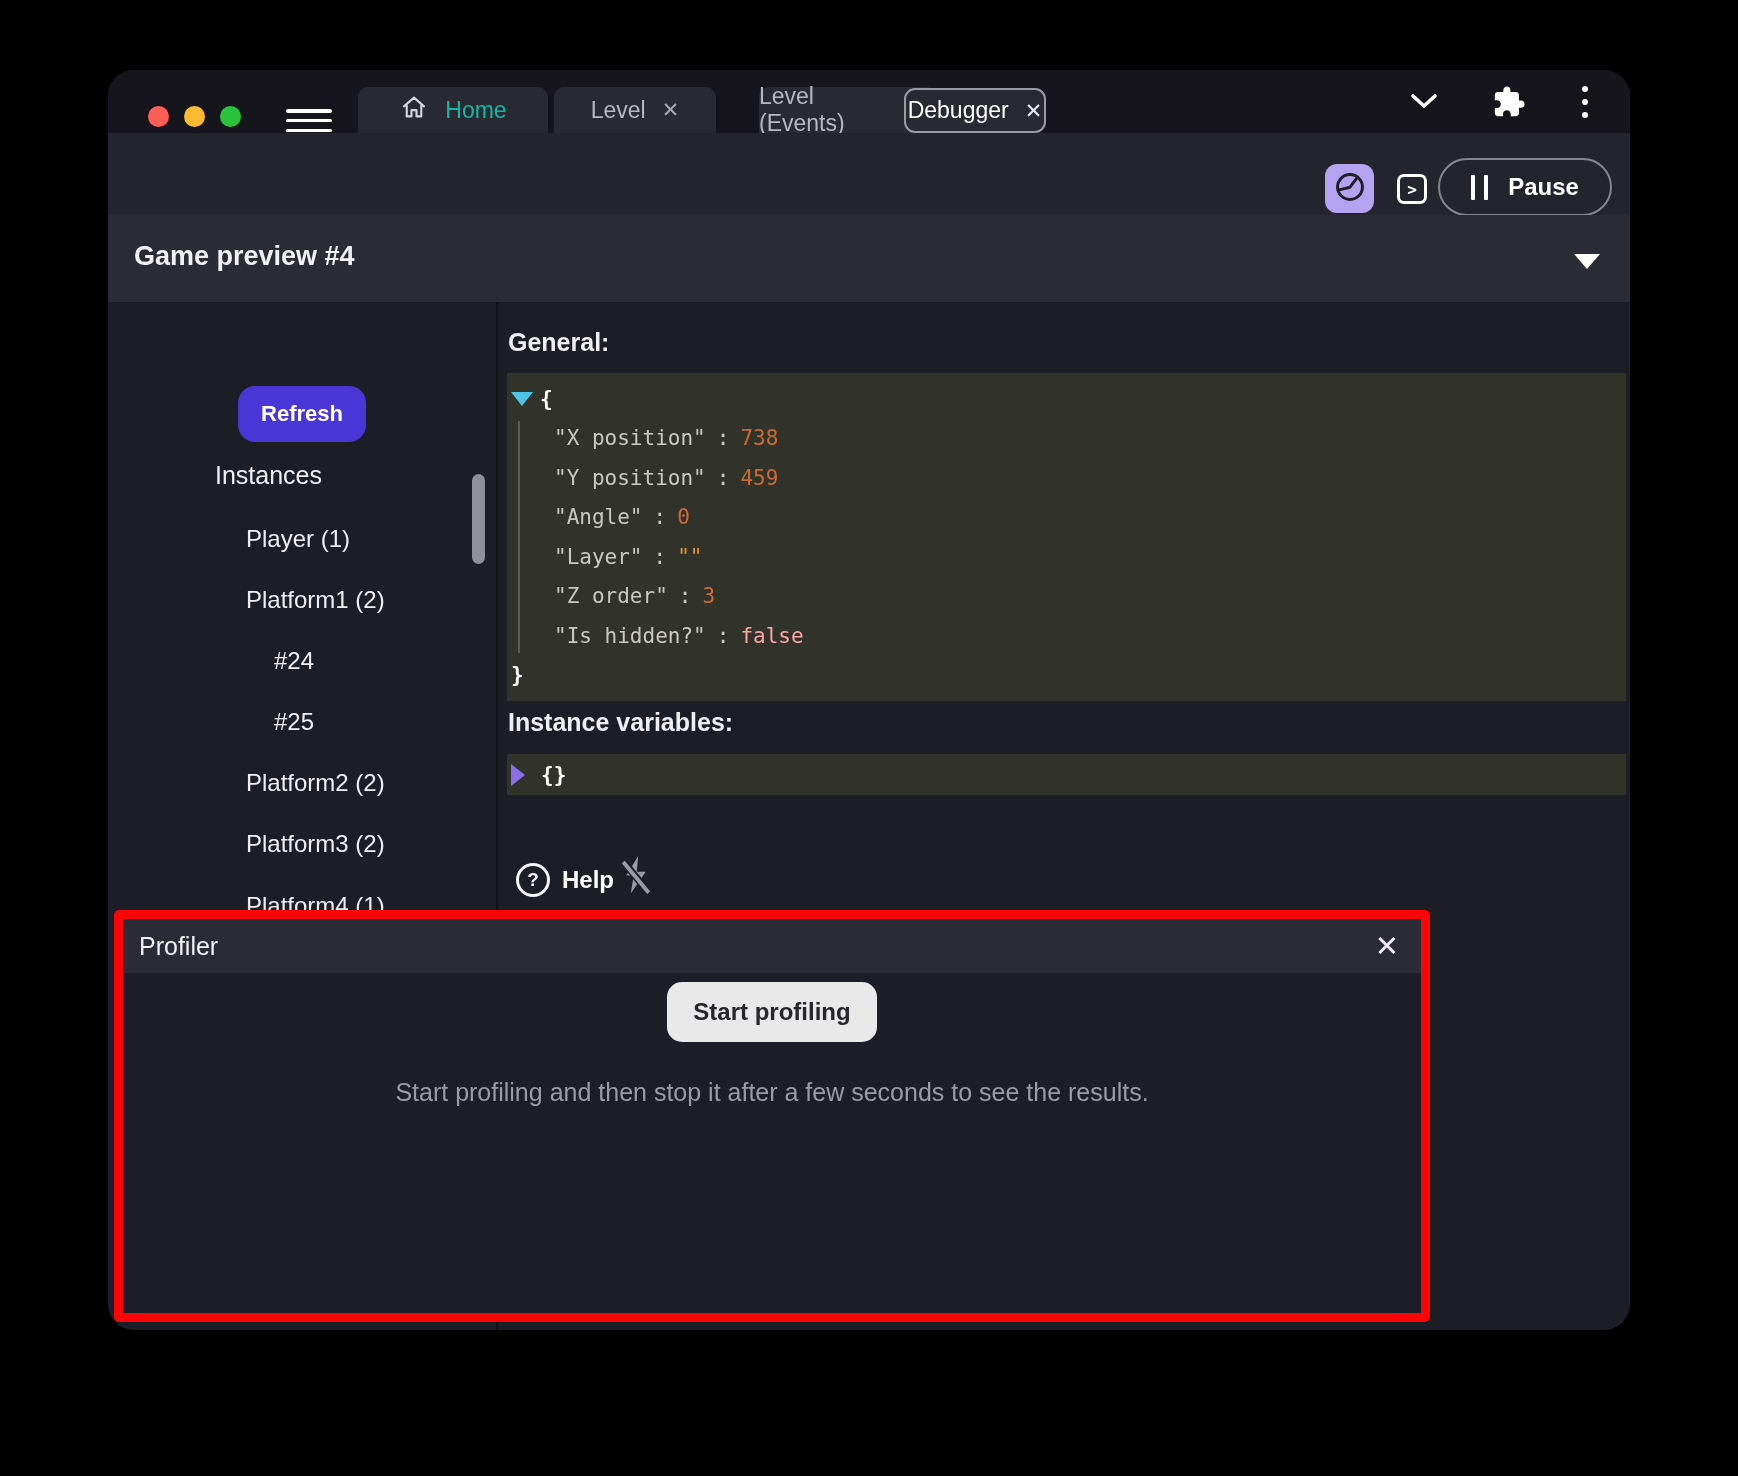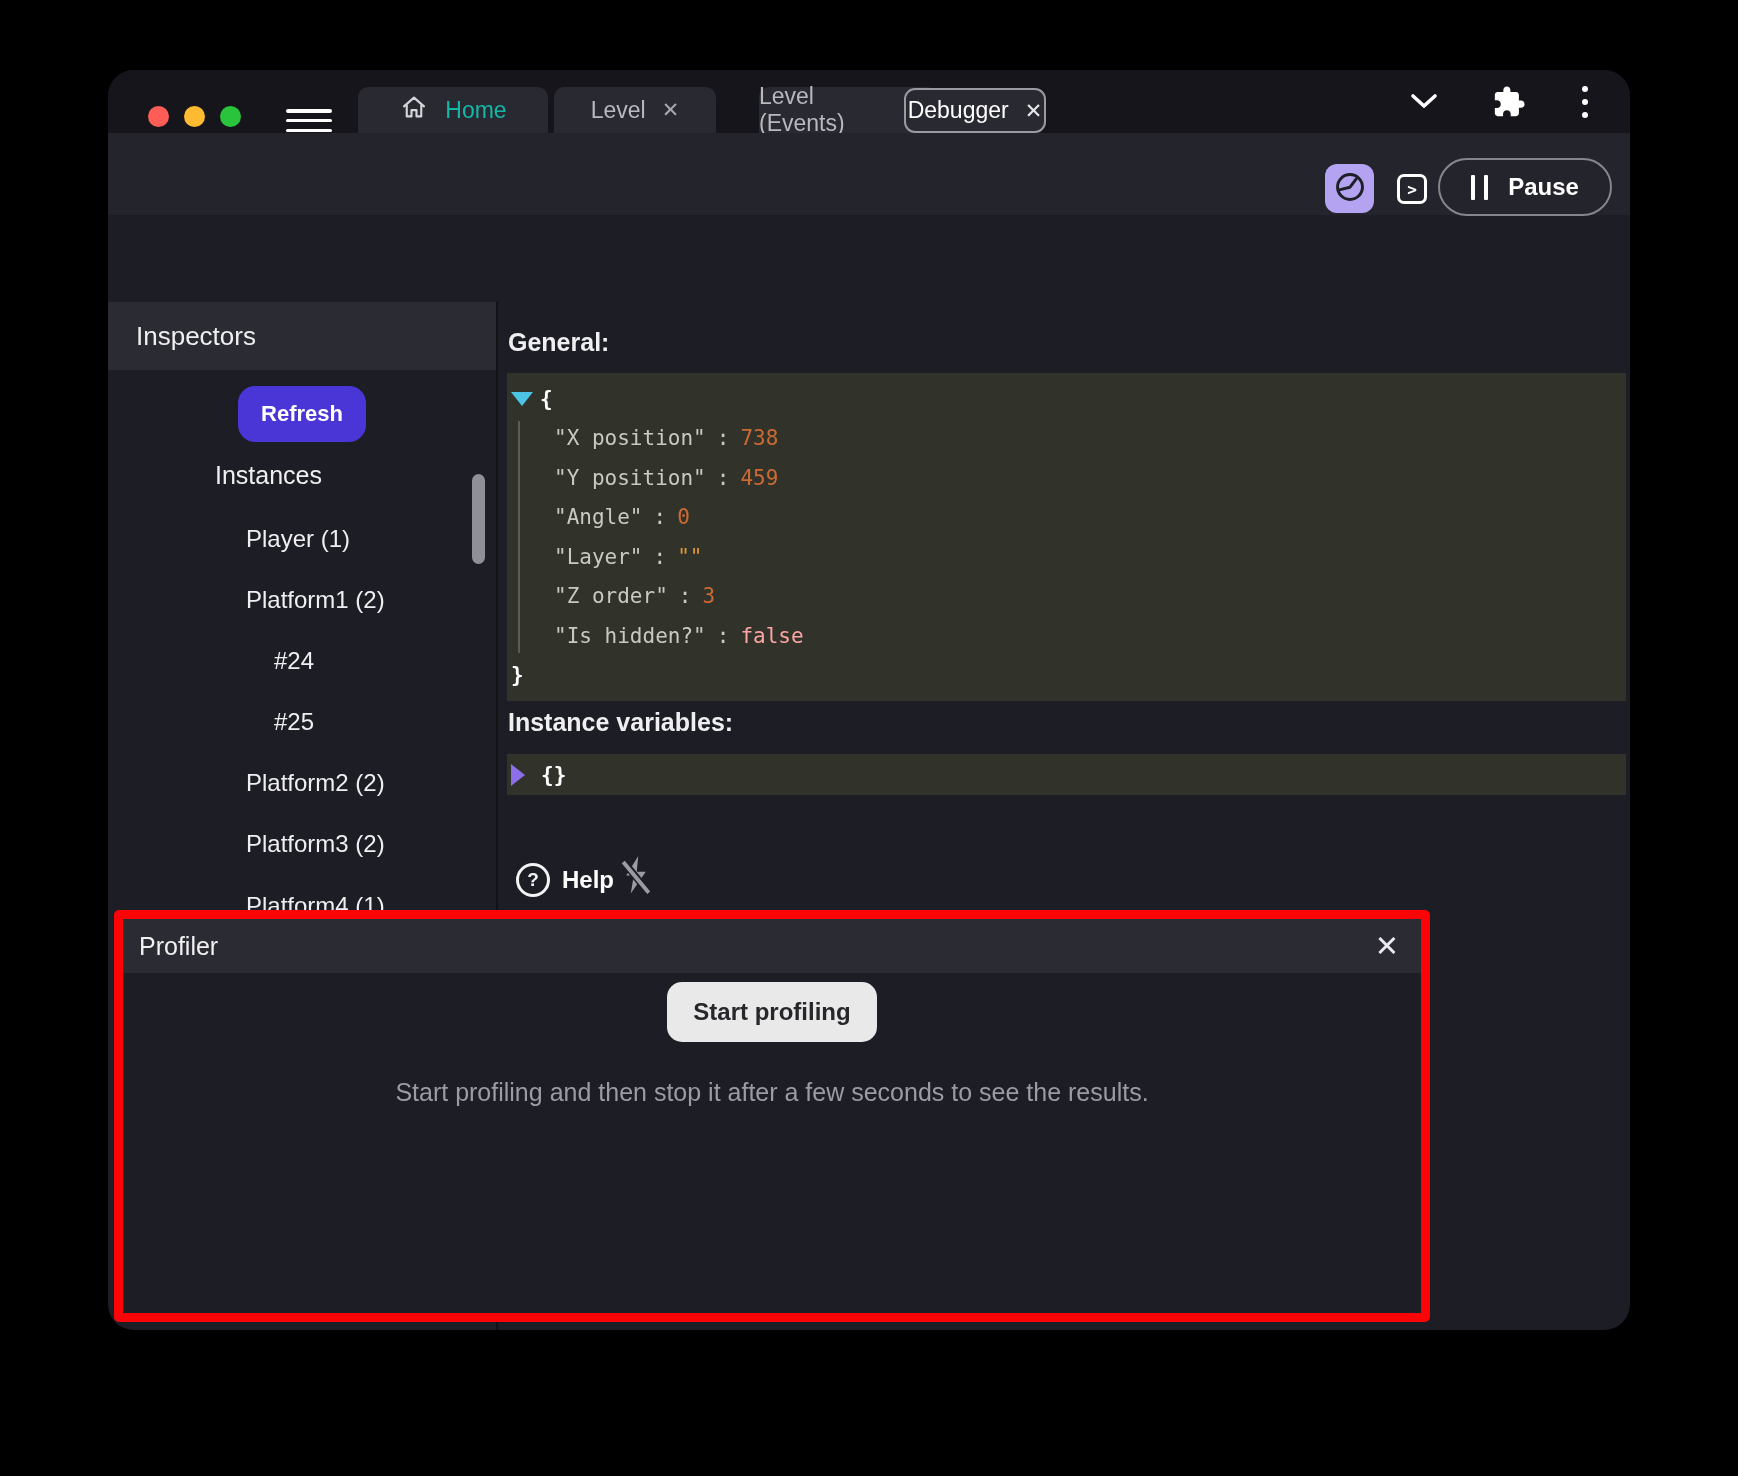--- a/index.html
+++ b/index.html
@@ -178,27 +178,28 @@
     </div>
     <div class="pause-btn">
       <span class="pause-bars">
           <i></i>
           <i></i>
         </span>
       <span>Pause</span>
     </div>
   </div>
 
+  <div class="preview-bar">
+    <span class="pv-title">Game preview #4</span>
+    <span class="dd-triangle"></span>
+  </div>
 
   <div class="content">
 
     <aside class="sidebar">
-      <div class="side-head">
-        <span>Inspectors</span>
-      </div>
       <button class="refresh">Refresh</button>
       <div class="tree-root">Instances</div>
       <div class="titem d1" style="top:223px">Player (1)</div>
       <div class="titem d1" style="top:284px">Platform1 (2)</div>
       <div class="titem d2" style="top:345px">#24</div>
       <div class="titem d2" style="top:406px">#25</div>
       <div class="titem d1" style="top:467px">Platform2 (2)</div>
       <div class="titem d1" style="top:528px">Platform3 (2)</div>
       <div class="titem d1" style="top:590px">Platform4 (1)</div>
       <div class="scrollthumb"></div>

